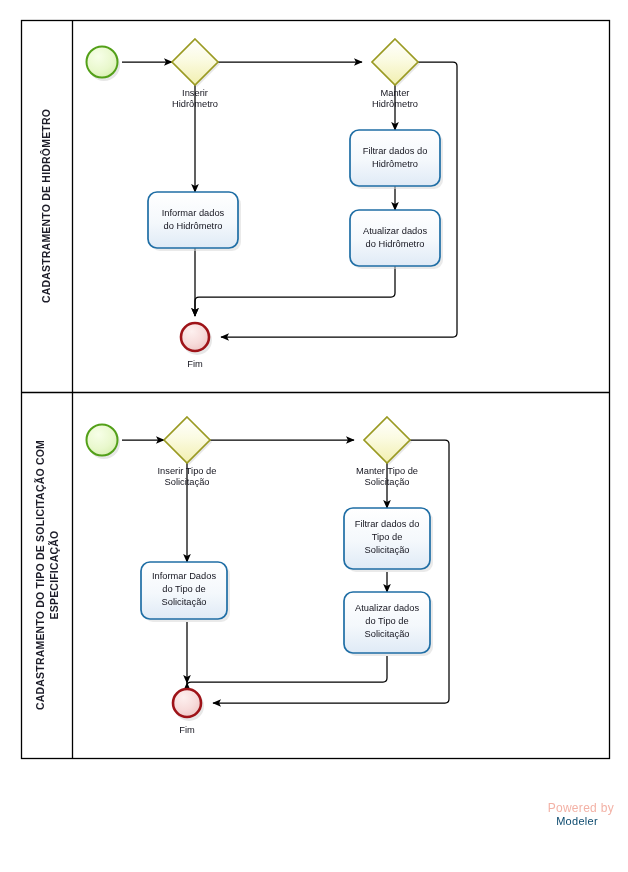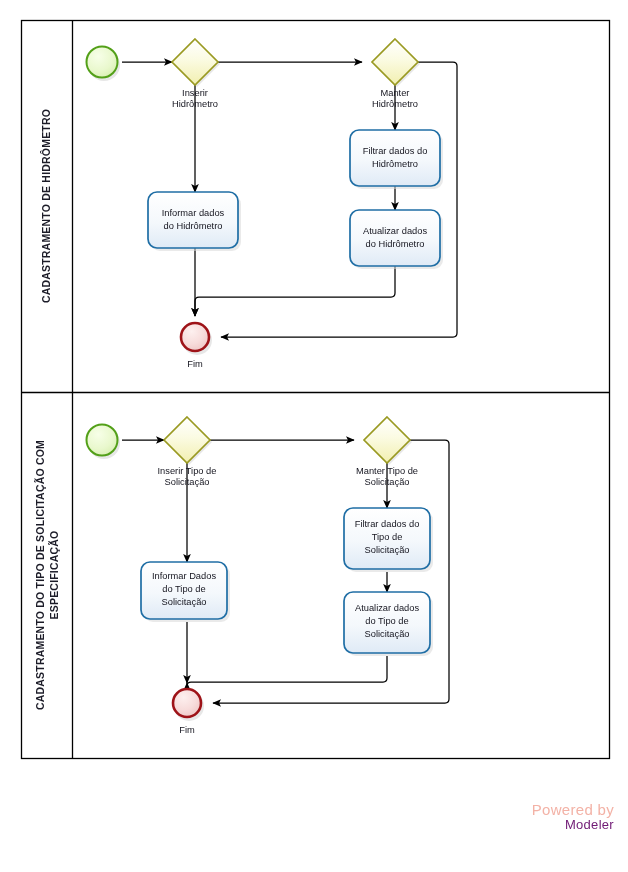--- a/index.html
+++ b/index.html
@@ -86,42 +86,42 @@
     position: absolute;
     right: 12px;
     bottom: 12px;
     width: 120px;
     height: 58px;
     text-align: right;
     user-select: none;
   }
   .logo-powered {
     font-family: "Liberation Sans", sans-serif;
-    font-size: 15px;
+    font-size: 12px;
     color: #f3b2a6;
     letter-spacing: 0.3px;
     line-height: 1;
     margin: 0 2px 1px 0;
   }
   .logo-main {
     font-family: "Liberation Sans", sans-serif;
     font-size: 30px;
     color: #f2a595;
     font-weight: bold;
     letter-spacing: -1.2px;
     line-height: 0.95;
     margin: 0;
   }
   .logo-sub {
     font-family: "Liberation Sans", sans-serif;
-    font-size: 13px;
-    color: #701a75;
+    font-size: 11px;
+    color: #0c4a6e;
     letter-spacing: 0.3px;
     line-height: 1.1;
-    margin: 1px 2px 0 0;
+    margin: 1px 18px 0 0;
   }
 </style>
 </head>
 <body>
 
 <div id="canvas">
 
   <svg class="diagram" viewBox="0 0 628 872" xmlns="http://www.w3.org/2000/svg">
     <defs>
       <linearGradient id="gradTask" x1="0" y1="0" x2="0" y2="1">

